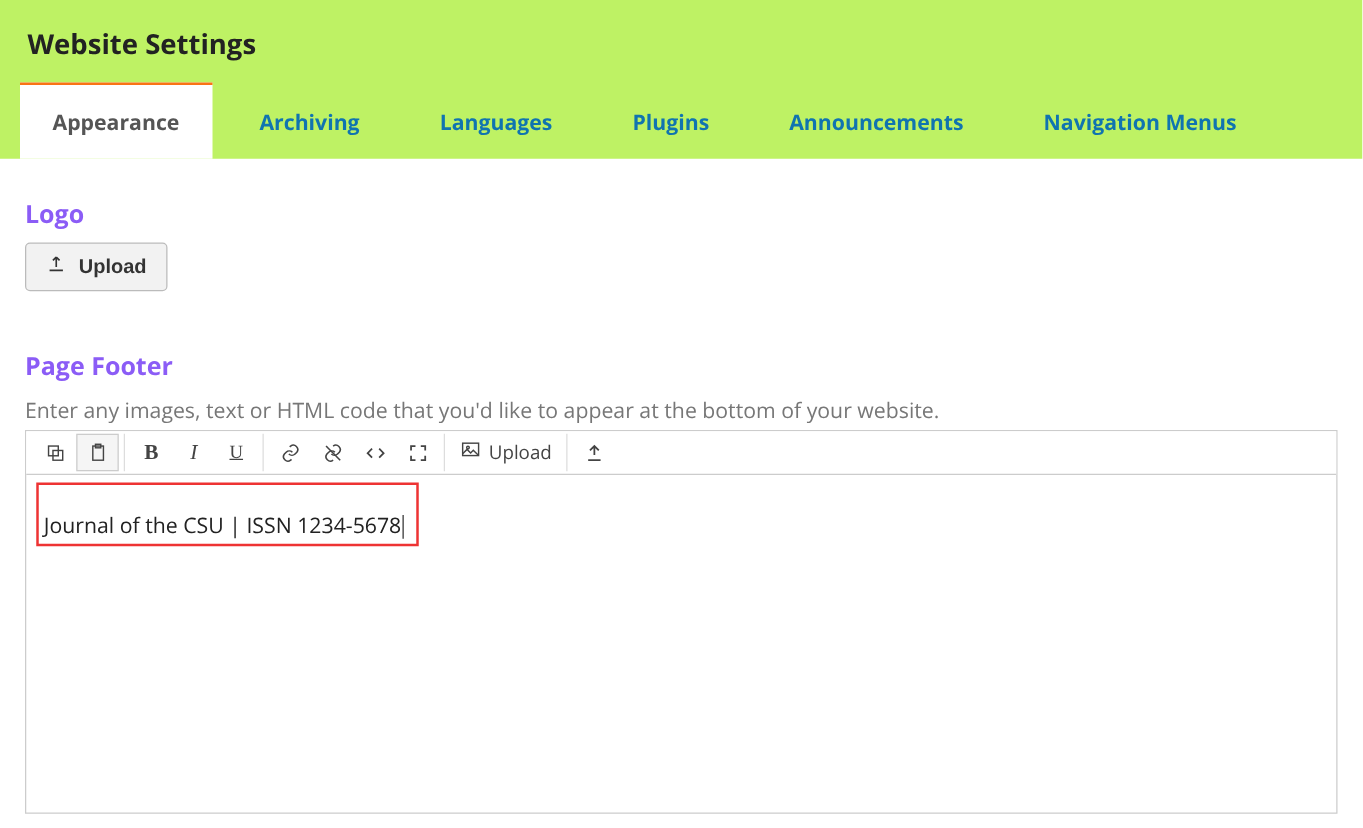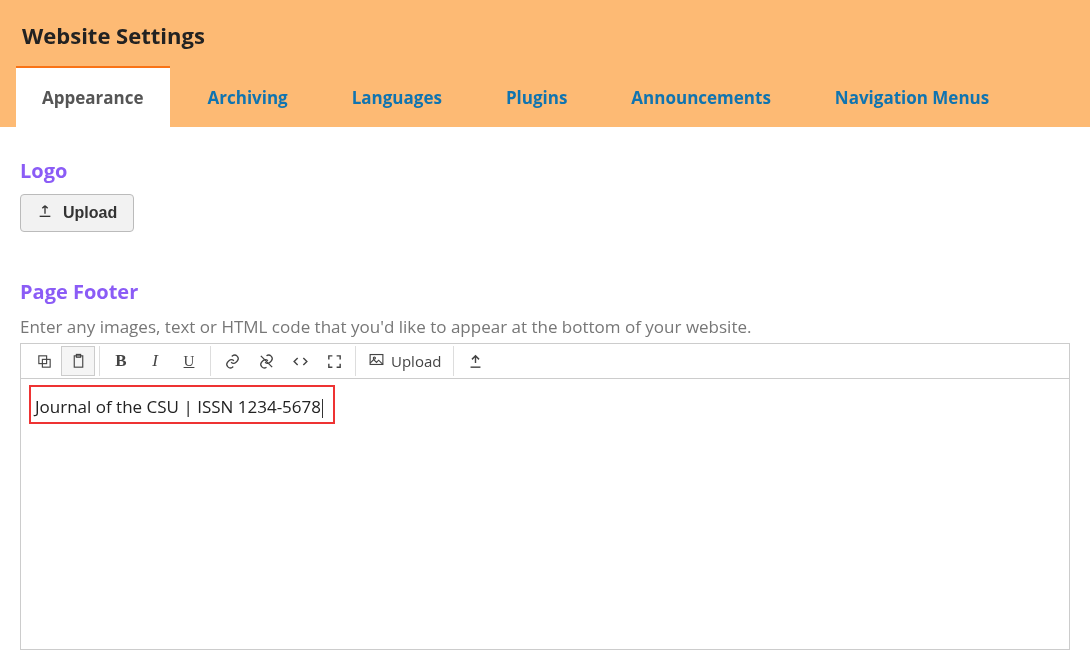--- a/index.html
+++ b/index.html
@@ -2,21 +2,21 @@
 <html><head>
   <meta charset="utf-8">
   <style>
     * { box-sizing: border-box; margin: 0; padding: 0; }
     body {
       font-family: -apple-system, BlinkMacSystemFont, "Segoe UI", "Open Sans", sans-serif;
       background: #fff;
       color: #222;
     }
     .header-bar {
-      background: #fdba74;
+      background: #bef264;
       padding: 0;
     }
     .page-title {
       font-size: 22px;
       font-weight: 700;
       color: #222;
       padding: 20px 22px 16px 22px;
     }
     .tabs {
       display: flex;
@@ -109,21 +109,21 @@
       padding: 14px 14px;
       font-size: 17px;
       color: #222;
       position: relative;
     }
     .highlight-box {
       position: absolute;
       top: 6px;
       left: 8px;
       border: 2px solid #e33;
-      padding: 8px 10px 4px 4px;
+      padding: 20px 10px 4px 4px;
       display: inline-block;
     }
     .highlight-box .content-text {
       display: inline;
     }
     .caret {
       display: inline-block;
       width: 1px;
       height: 19px;
       background: #333;

